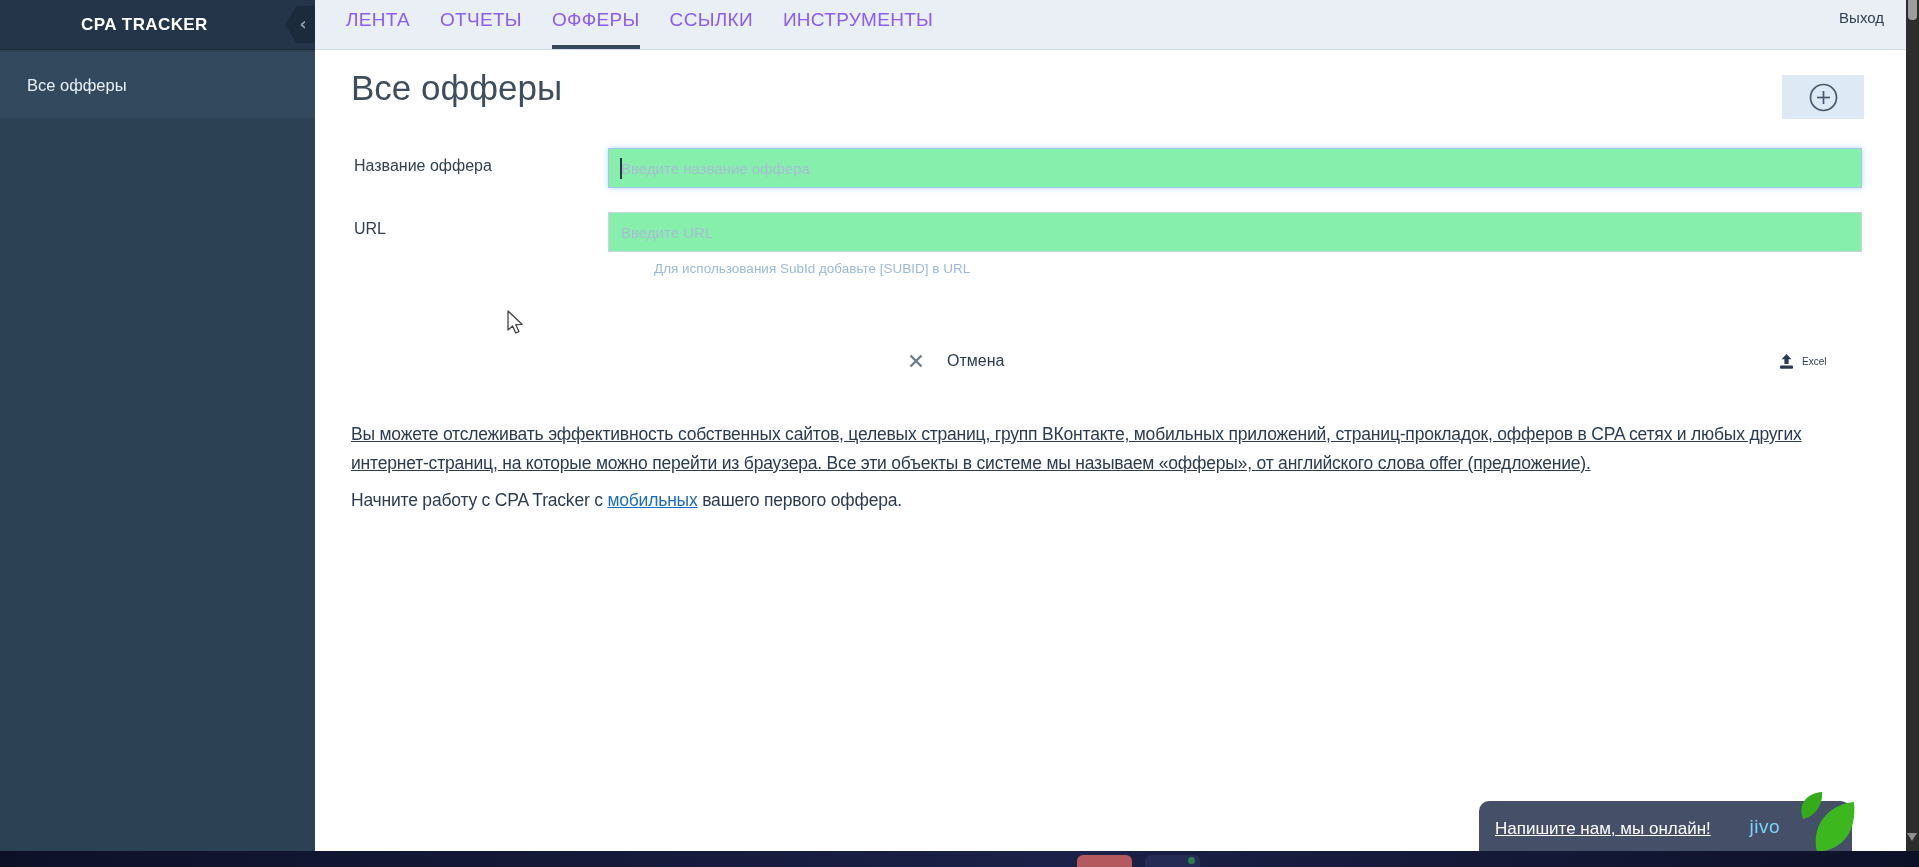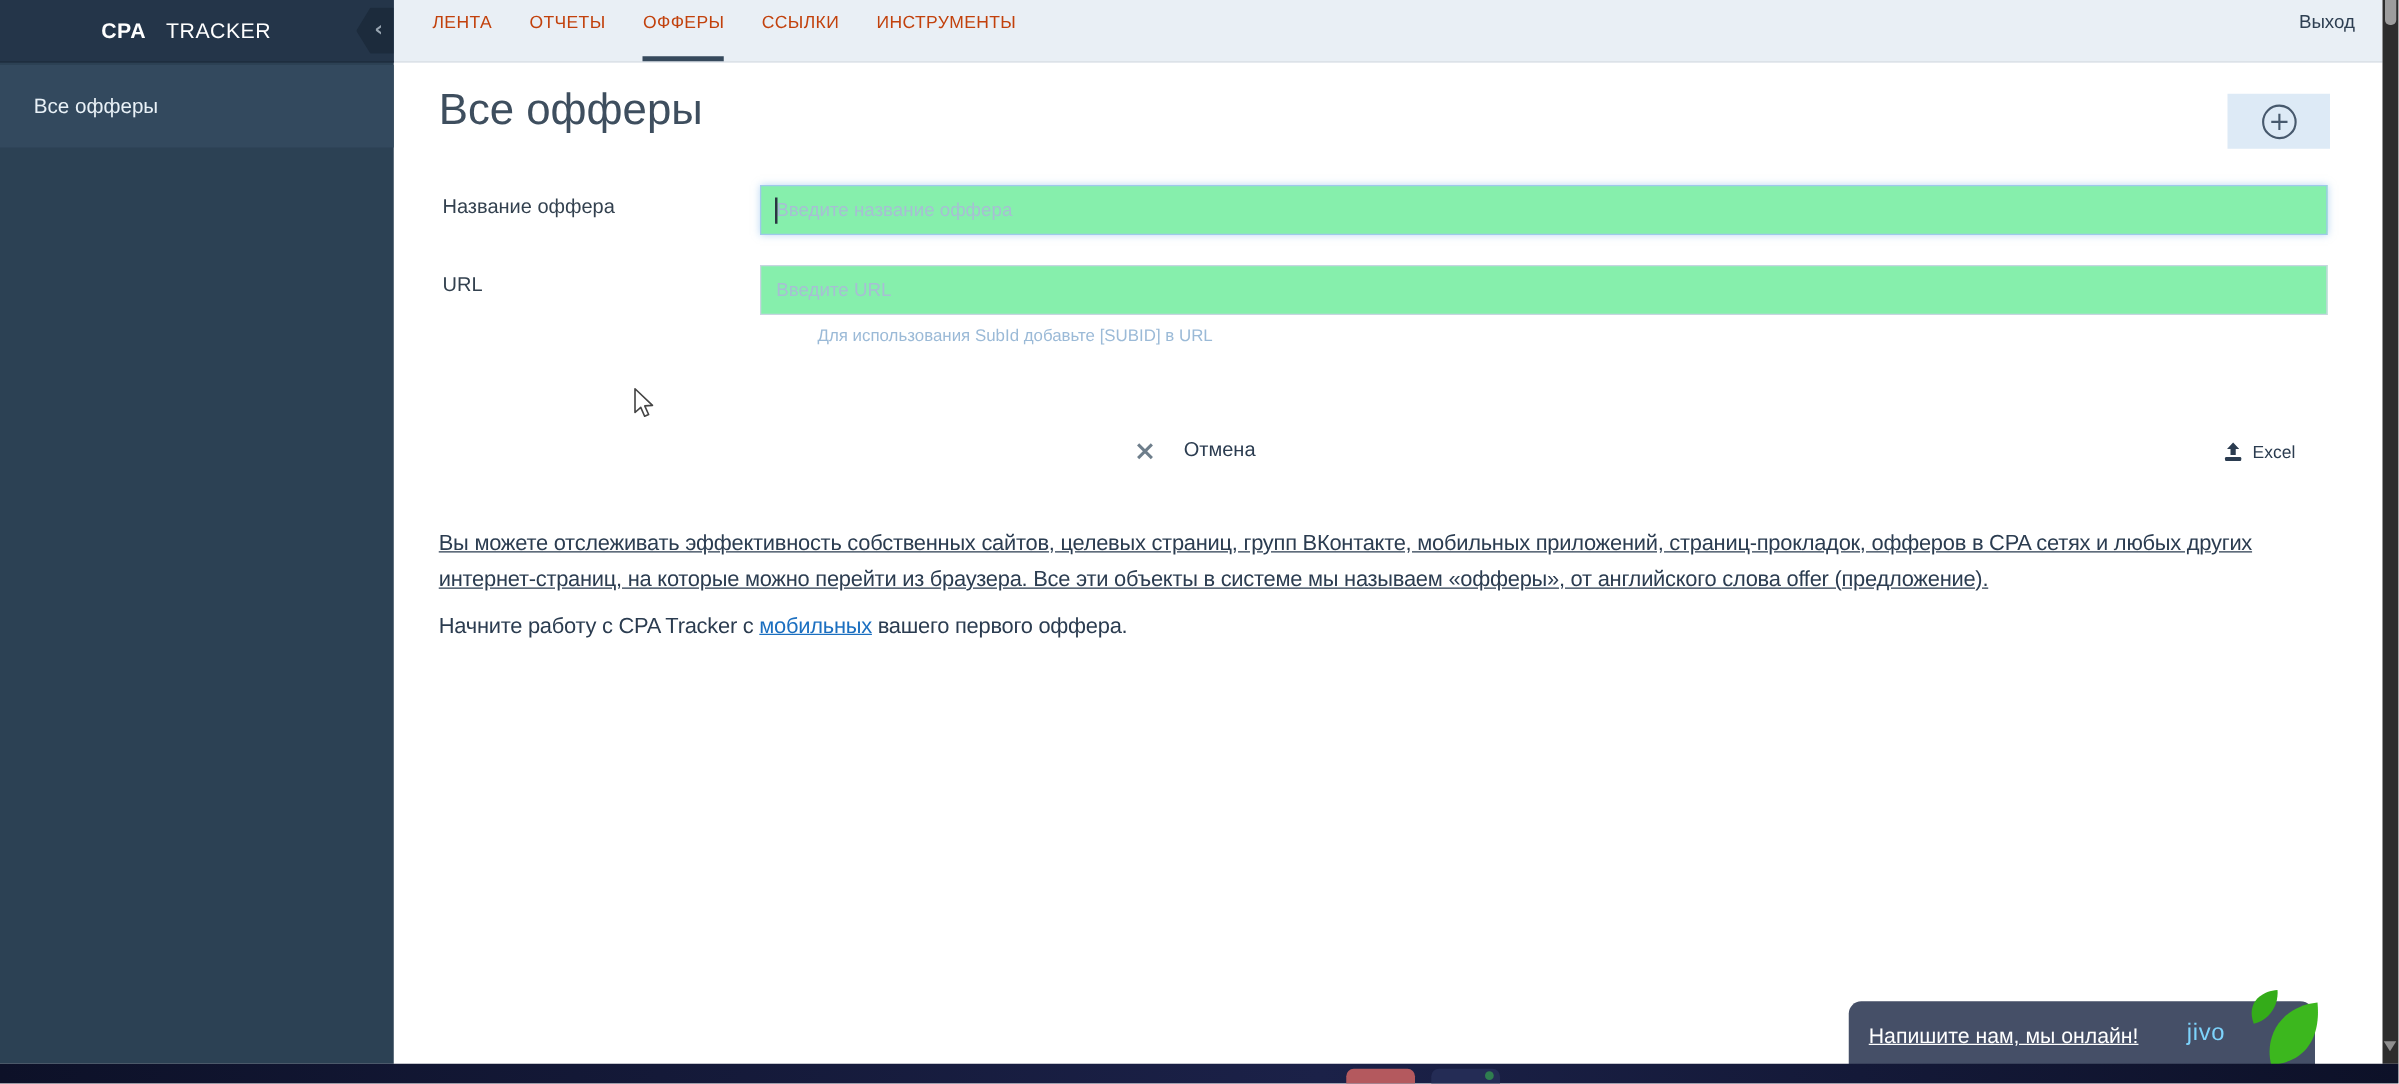--- a/index.html
+++ b/index.html
@@ -5,52 +5,52 @@
   * { margin:0; padding:0; box-sizing:border-box; }
   html,body { width:1919px; height:867px; overflow:hidden; }
   body { font-family:"Liberation Sans","DejaVu Sans",sans-serif; background:#fff; }
   .window { position:relative; width:1919px; height:867px; overflow:hidden; background:#fff; }
 
   
   .sidebar { position:absolute; left:0; top:0; width:315px; height:851px; background:#2c4154; z-index:2; }
   .sidebar-header { position:relative; height:50px; background:#243549; border-bottom:1px solid #1d2c3d; display:flex; align-items:center; padding-left:81px; }
   .brand { color:#fff; font-size:17px; letter-spacing:.4px; white-space:nowrap; }
   .brand b { font-weight:700; }
-  .brand span.light { font-weight:400; margin-left:16px; }
+  .brand span.light { font-weight:700; margin-left:5px; }
   .collapse-tag { position:absolute; right:0; top:6px; width:30px; height:37px; background:#1c2b3c;
     clip-path:polygon(0 50%, 38% 0, 100% 0, 100% 100%, 38% 100%); display:flex; align-items:center; justify-content:center; cursor:pointer; }
   .collapse-tag .chev { color:#97a4b0; font-size:17px; font-weight:700; line-height:1; margin-left:6px; font-family:"DejaVu Sans",sans-serif; }
   .side-item { height:66px; margin-top:2px; display:flex; align-items:center; padding-left:27px; color:#e9f1f7; font-size:16.5px; cursor:pointer; }
   .side-item.selected { background:#33495e; }
 
   
   .topbar { position:absolute; left:315px; top:0; width:1591px; height:50px; background:#e9eff5; border-bottom:1px solid #d7dee4; display:flex; z-index:1; }
   .topnav { display:flex; padding-left:31px; height:100%; }
-  .nav-tab { height:100%; padding:9px 0 0 0; margin-right:30px; font-size:14px; color:#c2410c; letter-spacing:.3px; cursor:pointer; }
+  .nav-tab { height:100%; padding:9px 0 0 0; margin-right:30px; font-size:19px; color:#8b5cf6; letter-spacing:.3px; cursor:pointer; }
   .nav-tab.active { border-bottom:4px solid #36495c; font-weight:400; }
   .logout { margin-left:auto; padding:9px 22px 0 0; font-size:15px; color:#2e3f52; cursor:pointer; }
 
   
   .content { position:absolute; left:315px; top:50px; width:1591px; height:801px; background:#fff; }
   .page-title { position:absolute; left:36px; top:18px; font-size:35px; font-weight:300; color:#3e4e5e; }
   .add-top-btn { position:absolute; left:1467px; top:25px; width:82px; height:44px; background:#ddeaf6; border:none; display:flex; align-items:center; justify-content:center; cursor:pointer; }
 
   .form-label { position:absolute; left:39px; font-size:16px; color:#33414f; }
   .lbl-name { top:107px; }
   .lbl-url  { top:170px; }
   .inp { position:absolute; left:293px; width:1254px; height:40px; font-size:15px; padding:0 12px; color:#2b3c50; background:#86efac; outline:none; font-family:"Liberation Sans","DejaVu Sans",sans-serif; }
   .inp::placeholder { color:#a7bed4; opacity:1; }
   .inp-name { top:98px; border:1px solid #9ec9ea; box-shadow:0 0 6px rgba(125,180,232,.55); }
   .inp-url  { top:162px; border:1px solid #c7d5e0; }
   .caret { position:absolute; left:305px; top:108px; width:2px; height:21px; background:#2a3642; }
   .hint { position:absolute; left:295px; top:211px; font-size:13.5px; color:#9bbad7;margin-left:44px; }
 
   .btn-row-submit { position:absolute; left:293px; top:290px; width:268px; height:42px; background:#dcebf7; border:none; display:flex; align-items:center; justify-content:center; gap:12px; font-size:16px; color:#2b3c50; cursor:pointer; font-family:inherit; }
   .btn-cancel { position:absolute; left:594px; top:290px; height:42px; display:flex; align-items:center; gap:24px; font-size:16px; color:#2b3c50; background:none; border:none; cursor:pointer; font-family:inherit; }
-  .btn-excel { position:absolute; left:1463px; top:296px; height:30px; display:flex; align-items:center; gap:7px; font-size:14px; color:#2b3c50; background:none; border:none; cursor:pointer; font-family:inherit; }
+  .btn-excel { position:absolute; left:1463px; top:296px; height:30px; display:flex; align-items:center; gap:7px; font-size:10px; color:#2b3c50; background:none; border:none; cursor:pointer; font-family:inherit; }
 
   .intro { position:absolute; left:36px; top:370px; width:1505px; font-size:17.5px; line-height:29px; color:#2b3c50; letter-spacing:-0.2px;text-decoration:underline; }
   .start { position:absolute; left:36px; top:440px; font-size:17.5px; color:#2b3c50; letter-spacing:-0.2px; }
   .start a { color:#1b6fc0; text-decoration:underline; cursor:pointer; }
 
   
   .chat { position:absolute; left:1479px; top:801px; width:373px; height:56px; background:#454f67; border-radius:10px 12px 0 0; z-index:5; display:flex; align-items:center; }
   .chat-msg { color:#fff; font-size:17px; padding-left:16px;text-decoration:underline; }
   .chat-brand { position:absolute; right:72px; top:15px; color:#7dd3fc; font-size:19px; letter-spacing:.5px; }
   .chat-leaf { position:absolute; right:-5px; top:-10px; width:64px; height:62px; }

